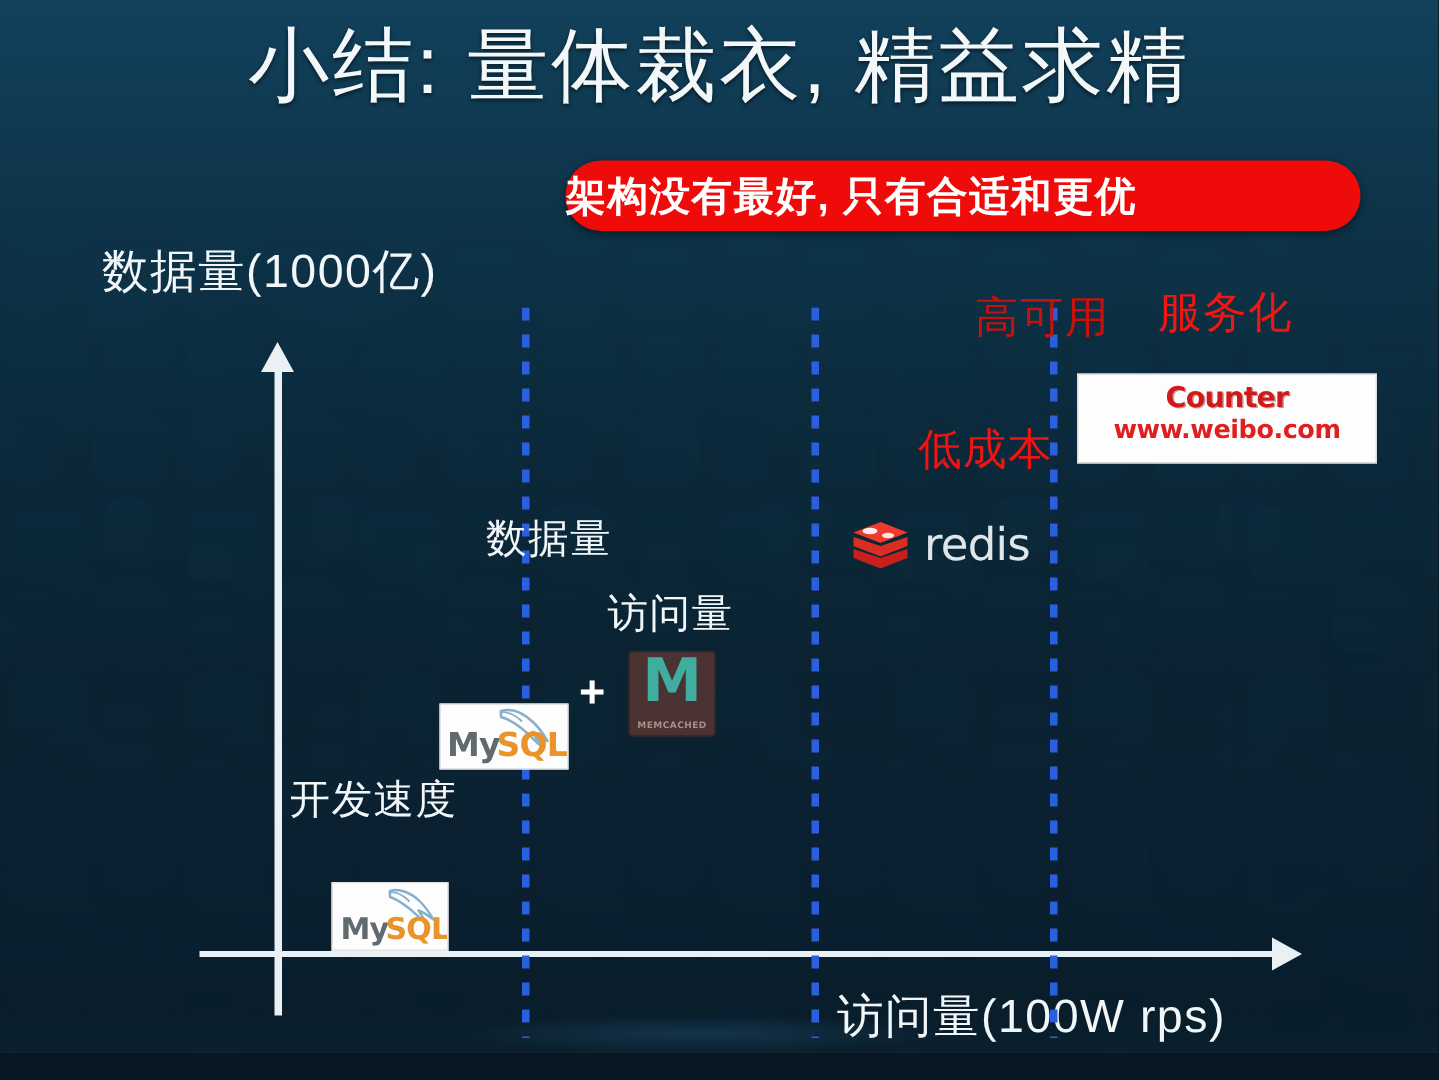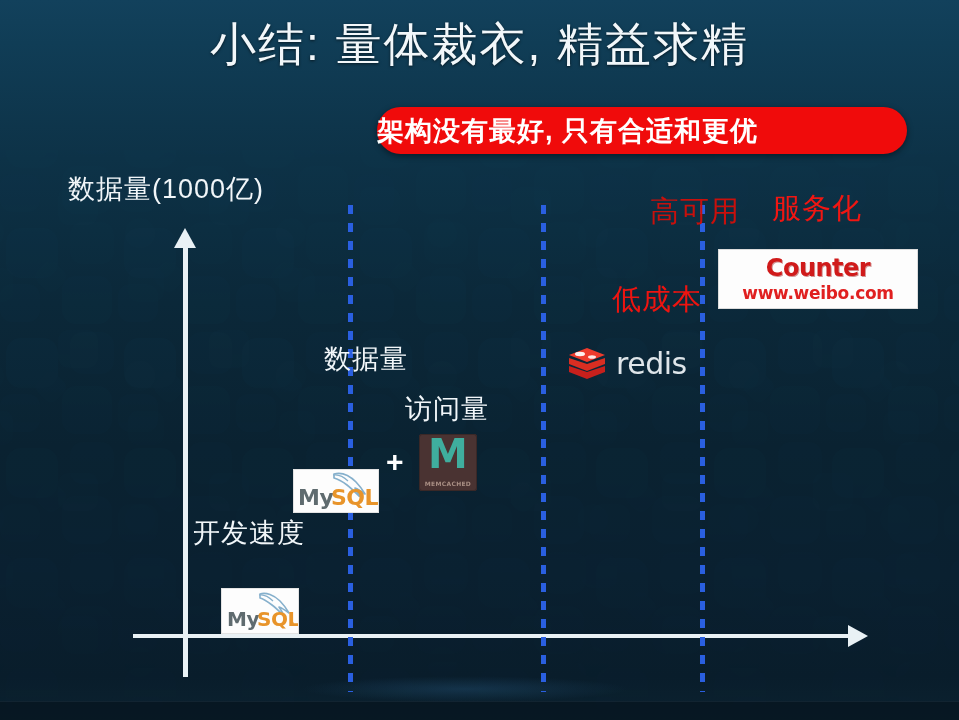--- a/index.html
+++ b/index.html
@@ -55,21 +55,21 @@
     background: radial-gradient(ellipse at center, rgba(40,90,130,0.35), rgba(40,90,130,0) 70%);
   }
 
   
   #title {
     position: absolute;
     left: 0;
     top: 14px;
     width: 959px;
     text-align: center;
-    font-size: 46px;
+    font-size: 54px;
     line-height: 60px;
     letter-spacing: 2px;
     color: #f2f7fa;
     text-shadow: 0 1px 3px rgba(0,0,0,0.6);
     font-weight: normal;
   }
 
   
   #banner {
     position: absolute;
@@ -125,24 +125,23 @@
     border-top: 11px solid transparent;
     border-bottom: 11px solid transparent;
     border-left: 20px solid #e9f1f5;
   }
 
   
   #y-axis-label {
     position: absolute;
     left: 68px;
     top: 160px;
-    font-size: 27px;
+    font-size: 31px;
     color: #f1f6f9;
     letter-spacing: 1px;
-    margin-top: 11px;
   }
   #x-axis-label {
     position: absolute;
     left: 558px;
     top: 657px;
     font-size: 31px;
     color: #f1f6f9;
     letter-spacing: 1px;
   }
 
@@ -288,21 +287,21 @@
     width: 198px;
     height: 58px;
     background: #fdfdfd;
     border: 1px solid #dcdcdc;
     text-align: center;
     overflow: hidden;
   }
   #counter-title {
     margin-top: 4px;
     font-family: "DejaVu Sans", sans-serif;
-    font-size: 24px;
+    font-size: 19px;
     font-weight: bold;
     letter-spacing: -0.5px;
     color: #d01a1a;
     text-shadow: 1px 1px 0 rgba(160,20,20,0.45);
   }
   #counter-url {
     margin-top: 1px;
     font-family: "DejaVu Sans", sans-serif;
     font-size: 17px;
     font-weight: bold;
@@ -352,20 +351,21 @@
   <div id="banner">
     <span id="banner-text">架构没有最好, 只有合适和更优</span>
   </div>
 
   <div class="axis-line" id="y-axis-line"></div>
   <div id="y-axis-head"></div>
   <div class="axis-line" id="x-axis-line"></div>
   <div id="x-axis-head"></div>
 
   <div id="y-axis-label">数据量(1000亿)</div>
+  <div id="x-axis-label">访问量(100W rps)</div>
 
   <div class="divider" style="left:348px"></div>
   <div class="divider" style="left:541px"></div>
   <div class="divider" style="left:700px"></div>
 
   <div class="zone-label" id="label-dev">开发速度</div>
   <div class="zone-label" id="label-data">数据量</div>
   <div class="zone-label" id="label-visit">访问量</div>
 
   <div class="red-note" id="note-ha">高可用</div>

